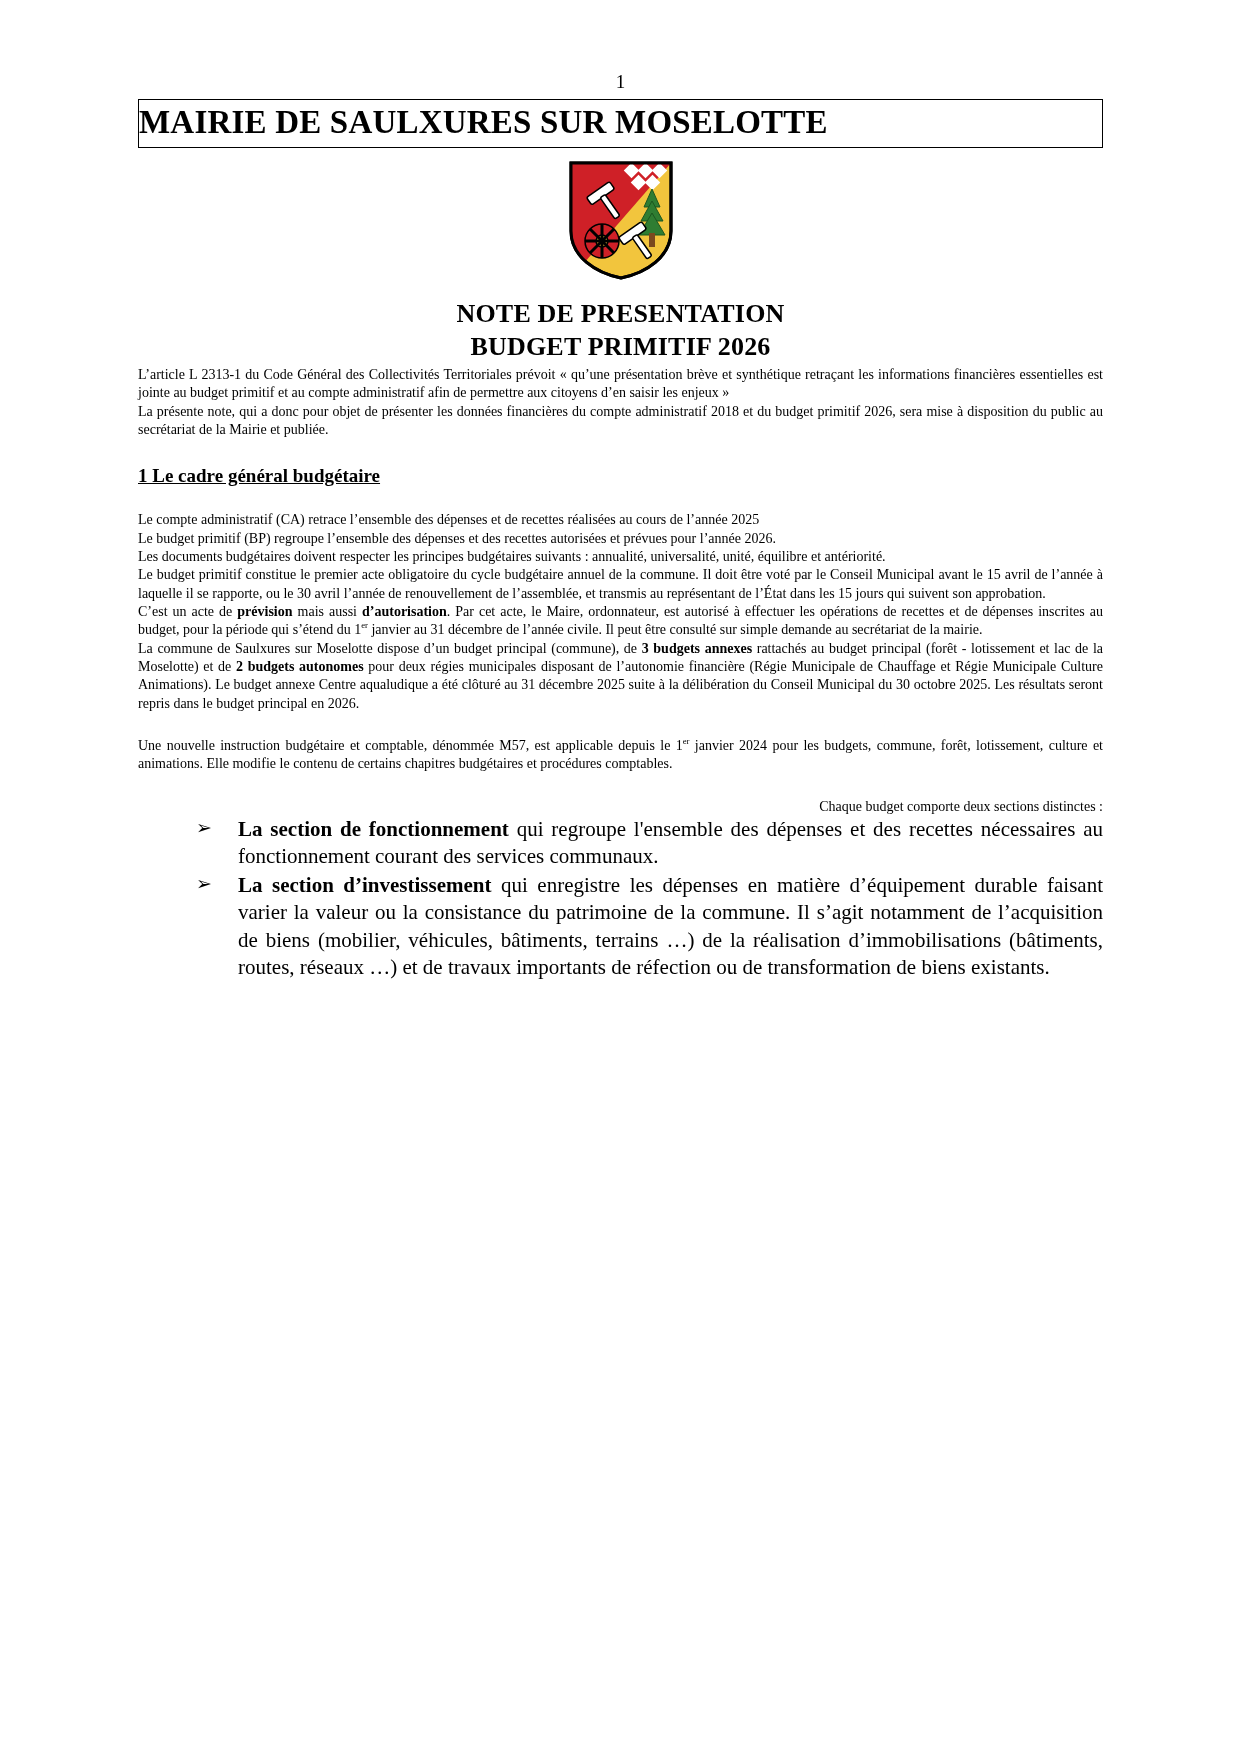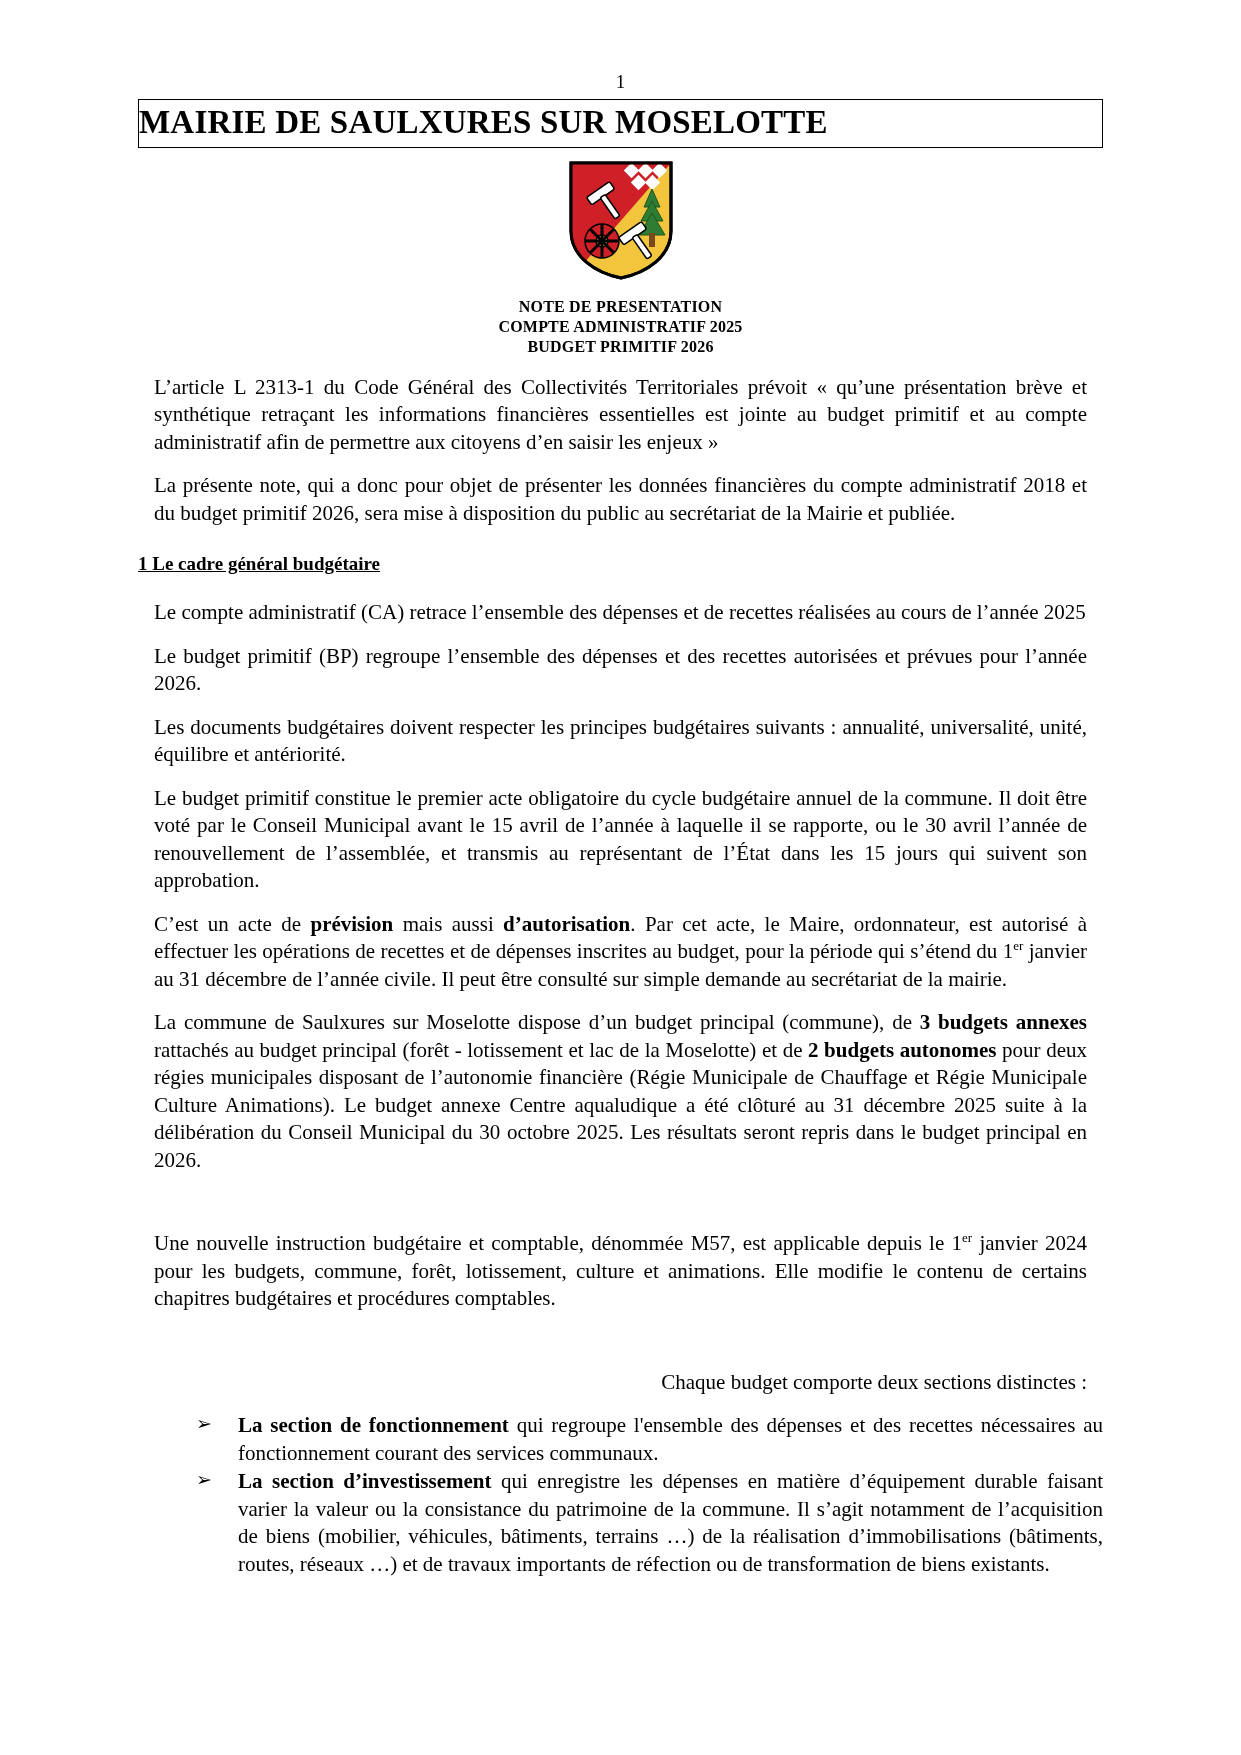--- a/index.html
+++ b/index.html
@@ -40,28 +40,28 @@
   .crest-wrap {
     text-align: center;
     margin: 11px 0 12px 0;
   }
   .crest {
     display: inline-block;
   }
   .heading-block {
     text-align: center;
     font-weight: bold;
-    font-size: 16px;
+    font-size: 26px;
     line-height: 1.28;
     letter-spacing: 0.2px;
     margin-bottom: 3px;
   }
   p.body-text {
-    margin: 16px;
-    font-size: 21px;
+    margin: 0;
+    font-size: 14px;
     line-height: 1.31;
     text-align: justify;
     text-justify: inter-word;
   }
   p.body-text.no-justify {
     text-align: right;
   }
   .section-title {
     font-weight: bold;
     text-decoration: underline;
@@ -151,21 +151,20 @@
             </g>
           </g>
         </g>
         <path d="M5 4 H105 V72 C105 98 80 114 55 119 C30 114 5 98 5 72 Z" fill="none" stroke="#000000" stroke-width="3"></path>
       </svg>
     </span>
   </div>
 
   <div class="heading-block">
     <div>NOTE DE PRESENTATION</div>
-    <div>COMPTE ADMINISTRATIF 2025</div>
     <div>BUDGET PRIMITIF 2026</div>
   </div>
 
   <p class="body-text">L’article L 2313-1 du Code Général des Collectivités Territoriales prévoit « qu’une présentation brève et synthétique retraçant les informations financières essentielles est jointe au budget primitif et au compte administratif afin de permettre aux citoyens d’en saisir les enjeux »</p>
   <p class="body-text">La présente note, qui a donc pour objet de présenter les données financières du compte administratif 2018 et du budget primitif 2026, sera mise à disposition du public au secrétariat de la Mairie et publiée.</p>
 
   <div class="section-title">1 Le cadre général budgétaire</div>
 
   <p class="body-text">Le compte administratif (CA) retrace l’ensemble des dépenses et de recettes réalisées au cours de l’année 2025</p>
   <p class="body-text">Le budget primitif (BP) regroupe l’ensemble des dépenses et des recettes autorisées et prévues pour l’année 2026.</p>

